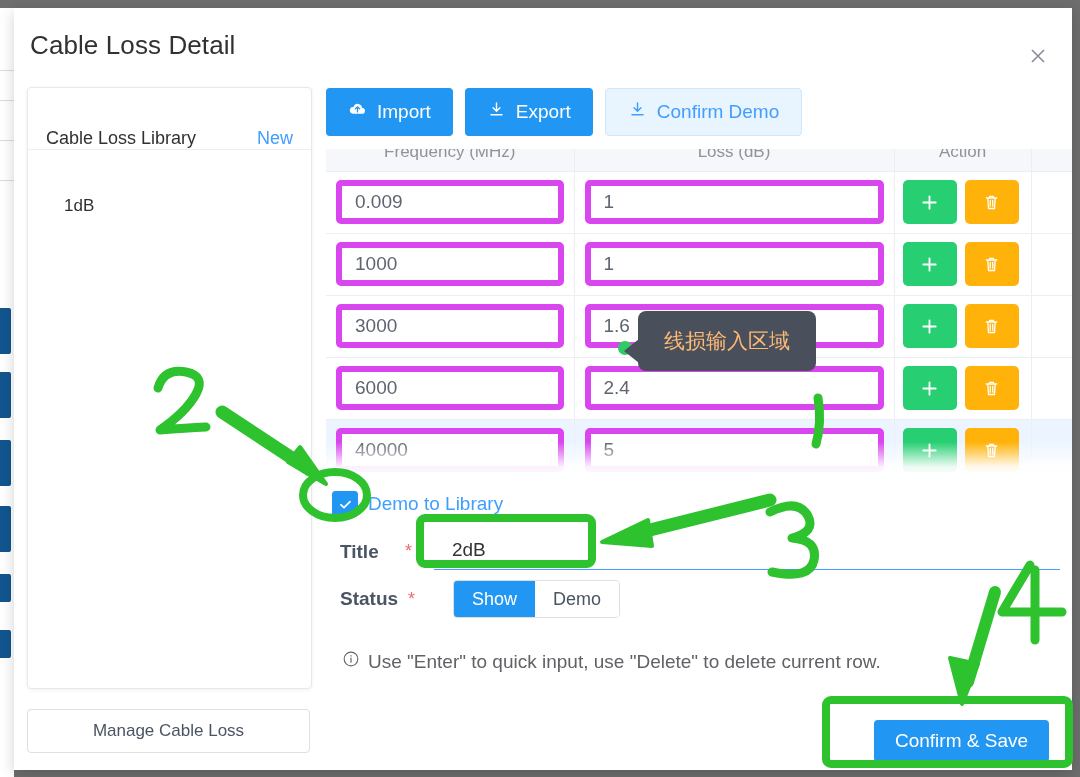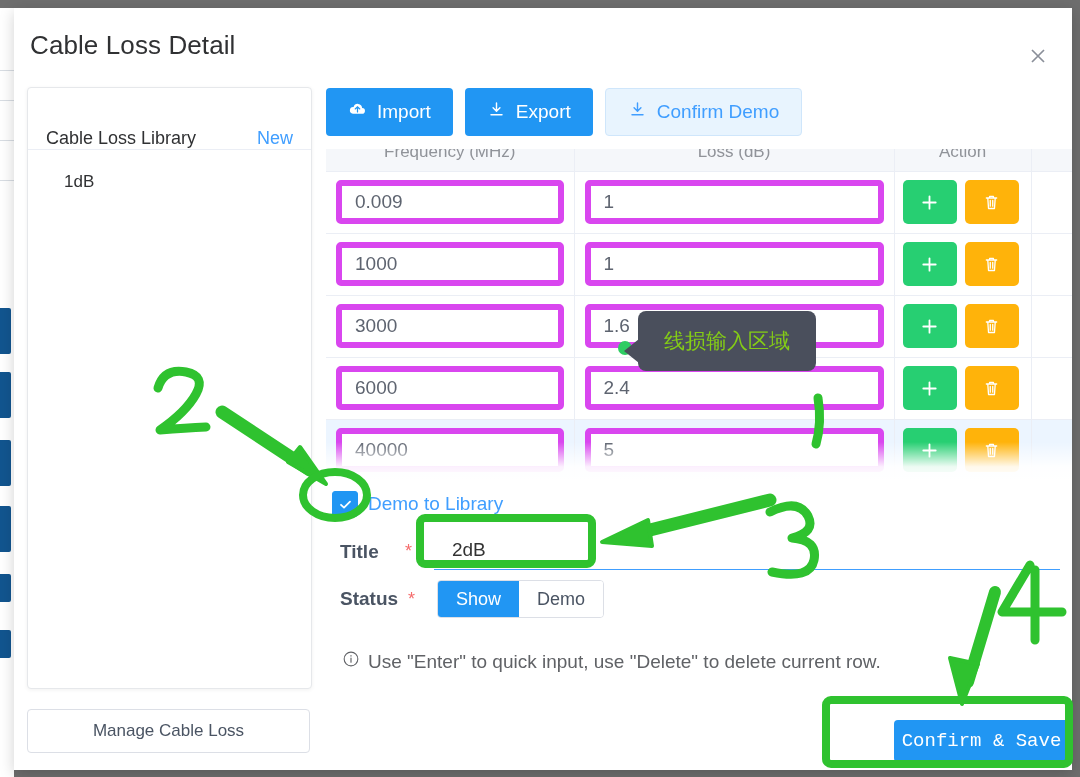--- a/index.html
+++ b/index.html
@@ -108,20 +108,21 @@
     font-size: 18px;
     color: #409eff;
     cursor: pointer;
   }
   .lp-list { padding-top: 14px; }
   .lp-item {
     font-size: 17px;
     color: #303133;
     padding: 8px 18px 8px 36px;
     cursor: pointer;
+    margin-top: 24px;
   }
 
   .manage-btn {
     position: absolute;
     left: 13px;
     top: 701px;
     width: 283px;
     height: 44px;
     background: #ffffff;
     border: 1px solid #dcdfe6;
@@ -239,21 +240,21 @@
     background: linear-gradient(to bottom, rgba(255,255,255,0) 0%, rgba(255,255,255,0.92) 62%, #fff 100%);
     pointer-events: none;
   }
 
   
   .tooltip {
     position: absolute;
     left: 624px;
     top: 303px;
     background: #4a4f5c;
-    color: #84cc16;
+    color: #fdba74;
     font-size: 21px;
     padding: 16px 26px;
     border-radius: 8px;
     white-space: nowrap;
   }
   .tooltip::before {
     content: "";
     position: absolute;
     left: -14px;
     top: 28px;
@@ -330,20 +331,21 @@
     text-underline-offset: 4px;
   }
 
   .status-row { left: 326px; top: 572px; }
   .seg {
     display: flex;
     border: 1px solid #dcdfe6;
     border-radius: 4px;
     overflow: hidden;
     height: 36px;
+    margin-left: 16px;
   }
   .seg-btn {
     padding: 0 18px;
     font-size: 18px;
     display: flex;
     align-items: center;
     background: #ffffff;
     color: #4a5463;
     cursor: pointer;
     border: none;
@@ -367,22 +369,21 @@
     left: 860px;
     top: 712px;
     width: 175px;
     height: 42px;
     background: #2196f3;
     color: #ffffff;
     font-size: 19px;
     border: none;
     border-radius: 4px;
     cursor: pointer;
-    font-family: Liberation Mono, monospace;
-    margin-left: 20px;
+    font-family: Liberation Sans, sans-serif;
   }
 
   
   .anno {
     position: absolute;
     left: 0; top: 0;
     width: 1080px; height: 777px;
     pointer-events: none;
   }
 </style>

